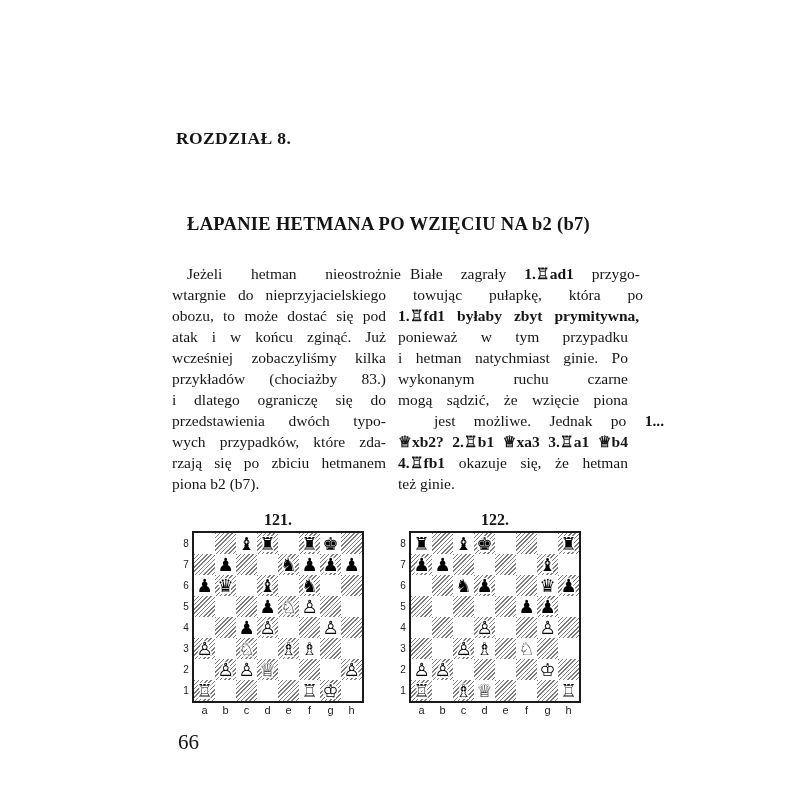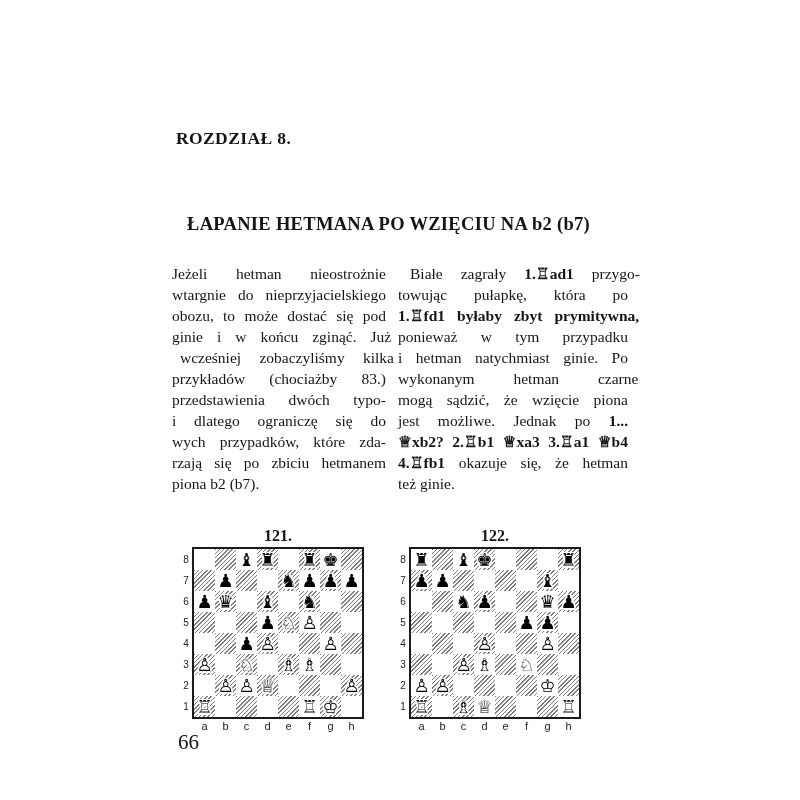--- a/index.html
+++ b/index.html
@@ -18,21 +18,21 @@
   .column{position:absolute;top:263px;font-size:15.5px;line-height:21px;}
   .column.left{left:172px;width:214px;}
   .column.right{left:398px;width:230px;}
   .line{white-space:nowrap;}
   .line .bold{font-weight:bold;}
   .diagram{position:absolute;top:511px;width:184px;}
   .diagram.d121{left:180px;}
   .diagram.d122{left:397px;}
   .diagram-label{
     margin-left:12px;width:172px;text-align:center;
-    font-size:16px;font-weight:bold;margin-bottom:2px;margin-top:16px;
+    font-size:16px;font-weight:bold;margin-bottom:2px;
   }
   .board-row{display:flex;}
   .ranks{display:flex;flex-direction:column;width:12px;padding-top:2px;}
   .rank-label{
     height:21px;line-height:21px;text-align:center;
     font-family:"Liberation Sans", sans-serif;font-size:10px;color:#222;
   }
   .board{
     display:grid;grid-template-columns:repeat(8,21px);grid-auto-rows:21px;
     border:2px solid #1a1a1a;background:#fff;box-sizing:content-box;
@@ -55,41 +55,41 @@
   .page-number{position:absolute;left:178px;top:730px;font-size:21px;}
 </style>
 </head>
 <body>
 
 <div>
   <h1 class="chapter-heading">ROZDZIAŁ 8.</h1>
   <h2 class="title-heading">ŁAPANIE HETMANA PO WZIĘCIU NA b2 (b7)</h2>
 
   <div class="column left">
-      <div class="line" style="word-spacing: 24.7891px;"><span>Jeżeli hetman nieostrożnie</span></div>
+      <div class="line" style="word-spacing: 24.7891px; margin-left: 15px;"><span>Jeżeli hetman nieostrożnie</span></div>
       <div class="line" style="word-spacing: 8.14844px;"><span>wtargnie do nieprzyjacielskiego</span></div>
       <div class="line" style="word-spacing: 5.43438px;"><span>obozu, to może dostać się pod</span></div>
-      <div class="line" style="word-spacing: 10.0875px;"><span>ginie i w końcu zginąć. Już</span></div>
-      <div class="line" style="word-spacing: 14.4609px; margin-left: 8px;"><span>wcześniej zobaczyliśmy kilka</span></div>
+      <div class="line" style="word-spacing: 10.0875px;"><span>atak i w końcu zginąć. Już</span></div>
+      <div class="line" style="word-spacing: 14.4609px;"><span>wcześniej zobaczyliśmy kilka</span></div>
       <div class="line" style="word-spacing: 20.2734px;"><span>przykładów (chociażby 83.)</span></div>
+      <div class="line" style="word-spacing: 13.9023px;"><span>i dlatego ograniczę się do</span></div>
       <div class="line" style="word-spacing: 19.625px;"><span>przedstawienia dwóch typo-</span></div>
-      <div class="line" style="word-spacing: 13.9023px;"><span>i dlatego ograniczę się do</span></div>
       <div class="line" style="word-spacing: 10.2656px;"><span>wych przypadków, które zda-</span></div>
       <div class="line" style="word-spacing: 8.30859px;"><span>rzają się po zbiciu hetmanem</span></div>
       <div class="line last"><span>piona b2 (b7).</span></div>
     </div>
   <div class="column right">
       <div class="line" style="word-spacing: 14.0625px; margin-left: 12px;"><span>Białe zagrały </span><span class="bold">1.♖ad1</span><span> przygo-</span></div>
-      <div class="line" style="word-spacing: 23.0052px;"><span>towując pułapkę, która po</span></div>
+      <div class="line" style="word-spacing: 23.0052px; margin-left: 15px;"><span>towując pułapkę, która po</span></div>
       <div class="line" style="word-spacing: 8.17708px; font-weight: bold;"><span>1.♖fd1 byłaby zbyt prymitywna,</span></div>
       <div class="line" style="word-spacing: 19.4167px;"><span>ponieważ w tym przypadku</span></div>
       <div class="line" style="word-spacing: 9.60547px;"><span>i hetman natychmiast ginie. Po</span></div>
-      <div class="line" style="word-spacing: 34.9453px;"><span>wykonanym hetman czarne</span></div>
+      <div class="line" style="word-spacing: 34.9453px;"><span>wykonanym ruchu czarne</span></div>
       <div class="line" style="word-spacing: 10.4844px;"><span>mogą sądzić, że wzięcie piona</span></div>
-      <div class="line" style="word-spacing: 14.4492px;"><span>jest możliwe. Jednak po </span><span class="bold">1...</span></div>
+      <div class="line" style="word-spacing: 14.4492px; margin-left: 36px;"><span>jest możliwe. Jednak po </span><span class="bold">1...</span></div>
       <div class="line" style="word-spacing: 4.60156px; text-align: center;"><span class="bold">♕xb2? 2.♖b1 ♕xa3 3.♖a1 ♕b4</span></div>
       <div class="line" style="word-spacing: 9.69141px;"><span class="bold">4.♖fb1</span><span> okazuje się, że hetman</span></div>
       <div class="line last"><span>też ginie.</span></div>
     </div>
 
   <div class="diagram d121">
     <div class="diagram-label">121.</div>
     <div class="board-row">
       <div class="ranks">
           <div class="rank-label">8</div>

